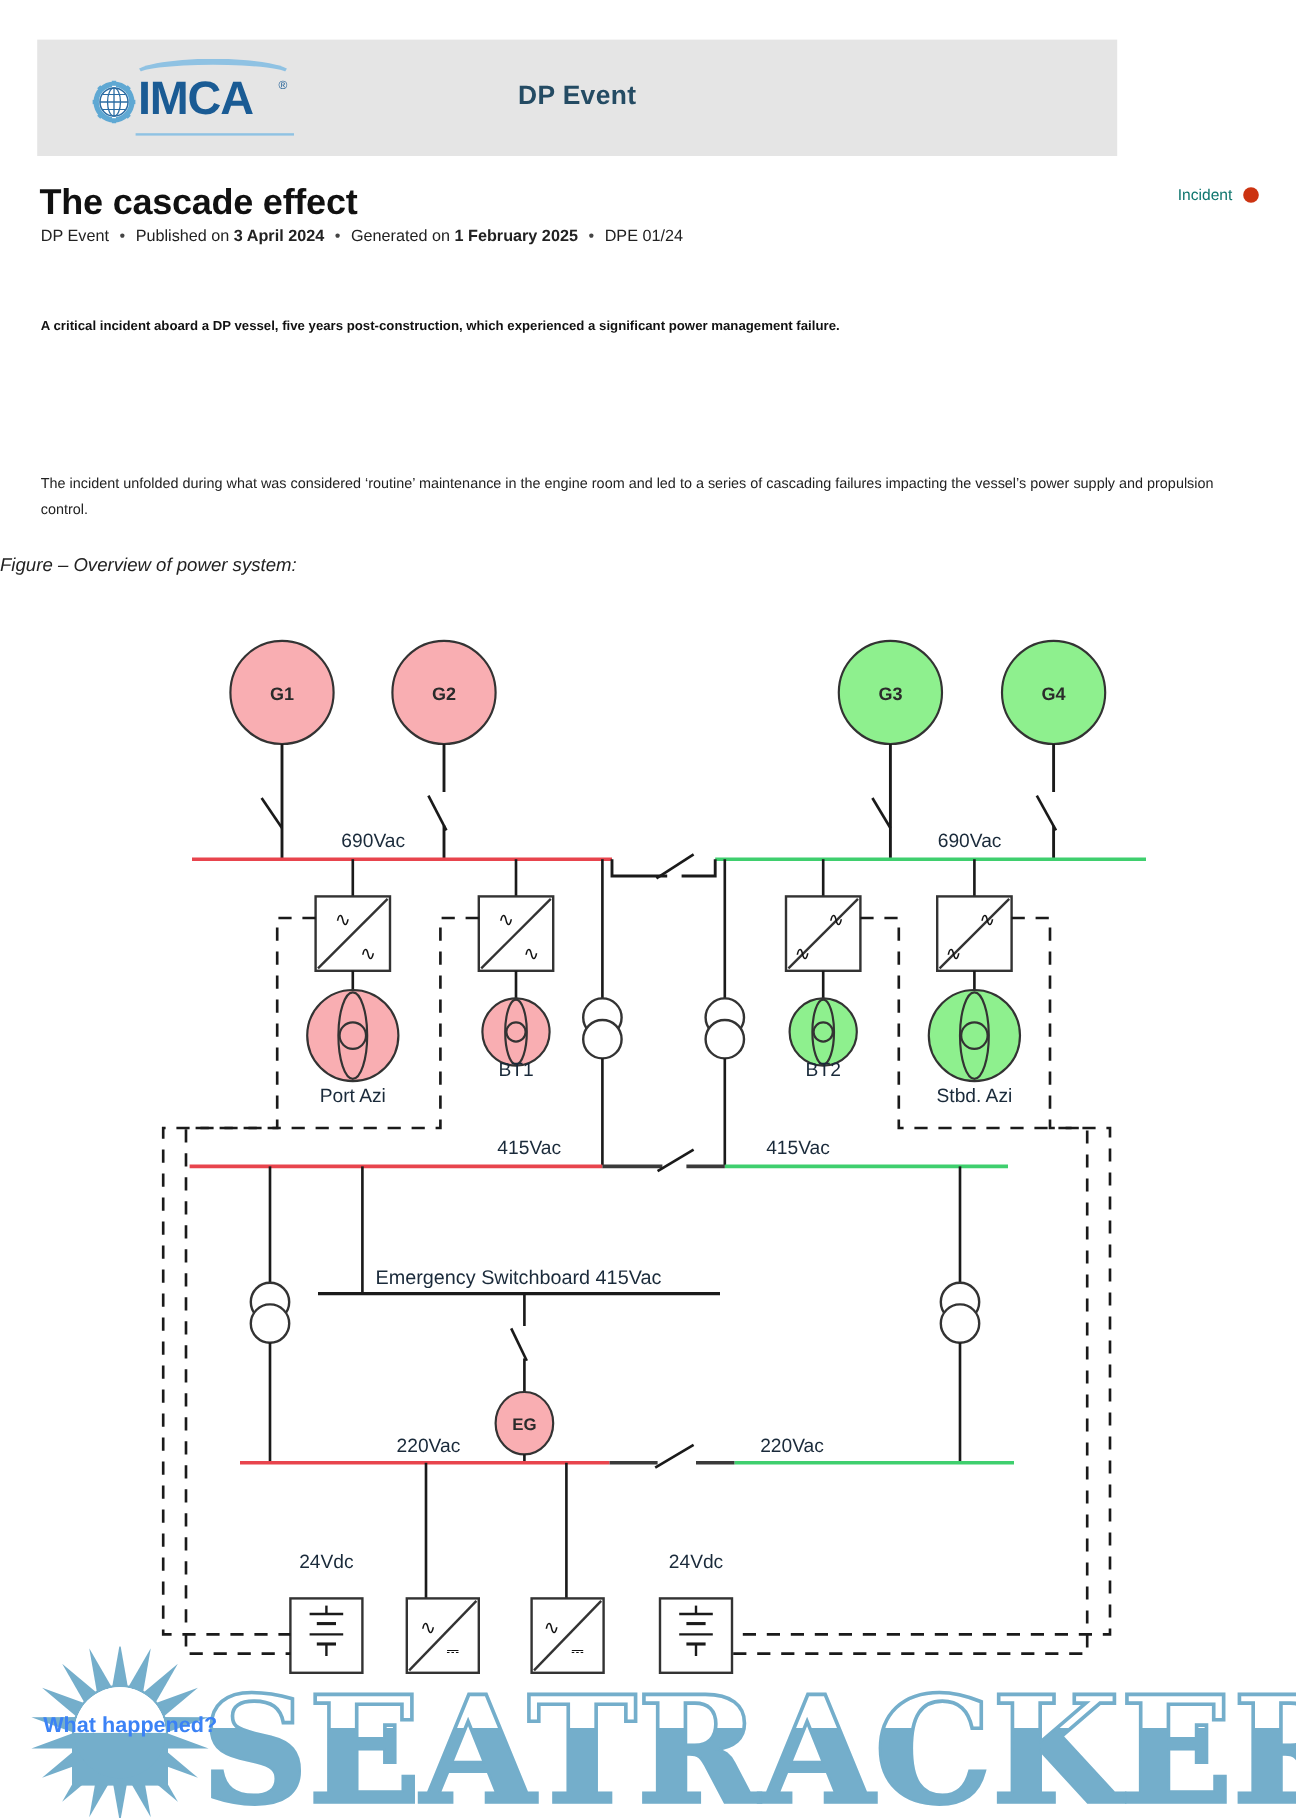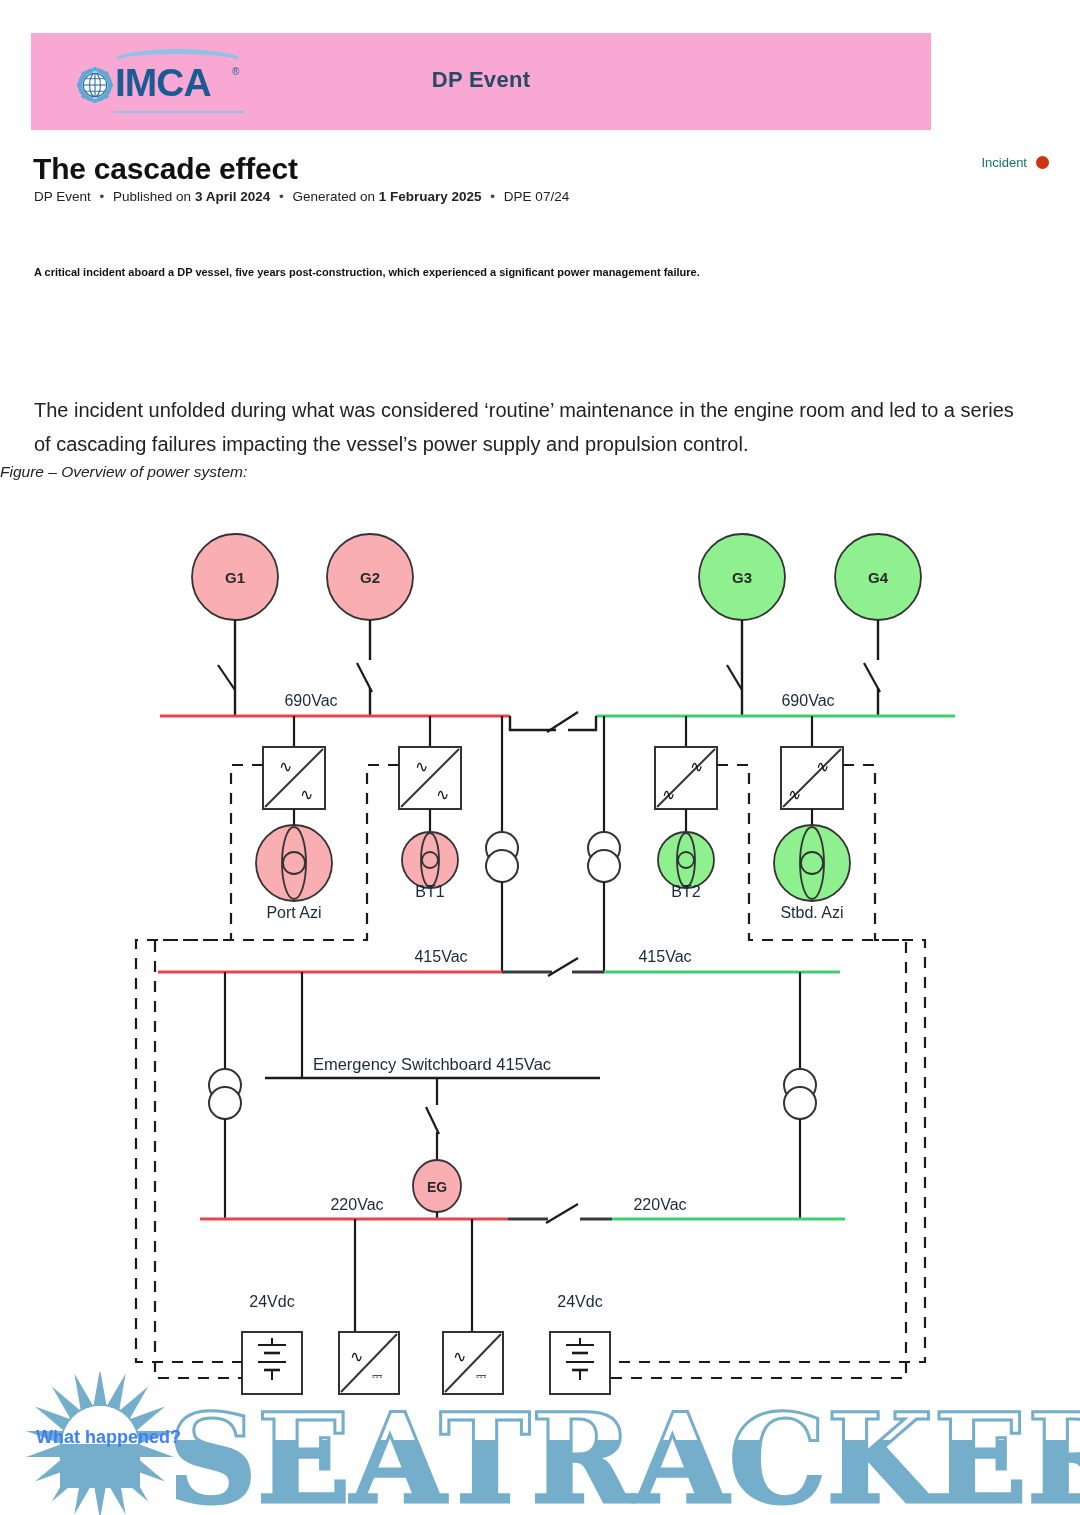--- a/index.html
+++ b/index.html
@@ -13,21 +13,21 @@
     font-family: "Liberation Sans", sans-serif;
     color: #1a1a1a;
     overflow: hidden;
   }
 
   
   .header-band {
     position: absolute;
     left: 31px; top: 33px;
     width: 900px; height: 97px;
-    background: #f9a8d4;
+    background: #e5e5e5;
     display: flex; align-items: center;
   }
   .logo-wrap {
     position: absolute; left: 40px; top: 12px;
     width: 175px; height: 72px;
   }
   .logo-swoosh {
     position: absolute; left: 40px; top: 4px; width: 133px; height: 13px;
     border-radius: 50% / 100% 100% 0 0;
     border-top: 5px solid #8fc2e3;
@@ -83,21 +83,21 @@
   }
 
   
   .lead {
     position: absolute; left: 34px; top: 263px; width: 930px;
     font-size: 11px; font-weight: bold; line-height: 1.75;
     color: #111;
   }
   .para {
     position: absolute; left: 34px; top: 393px; width: 980px;
-    font-size: 20px; line-height: 1.72; color: #222;
+    font-size: 12px; line-height: 1.72; color: #222;
   }
   .fig-caption {
     position: absolute; left: 0; right: 0; top: 463px;
     text-align: left; font-style: italic; font-size: 15.5px; color: #222;
   }
 
   
   .diagram {
     position: absolute; left: 0; top: 500px;
     width: 1080px; height: 900px;
@@ -162,21 +162,21 @@
 
 <div class="meta-line">
   <span>DP Event</span>
   <span class="meta-sep">•</span>
   <span>Published on</span>
   <b>3 April 2024</b>
   <span class="meta-sep">•</span>
   <span>Generated on</span>
   <b>1 February 2025</b>
   <span class="meta-sep">•</span>
-  <span>DPE 07/24</span>
+  <span>DPE 01/24</span>
 </div>
 
 <div class="status-badge">
   <span>Incident</span>
   <span class="status-dot" style="background: rgb(204, 51, 17);"></span>
 </div>
 
 <div class="lead">A critical incident aboard a DP vessel, five years post-construction, which experienced a significant power management failure.</div>
 <div class="para">The incident unfolded during what was considered ‘routine’ maintenance in the engine room and led to a series of cascading failures impacting the vessel’s power supply and propulsion control.</div>
 <div class="fig-caption">Figure – Overview of power system:</div>

